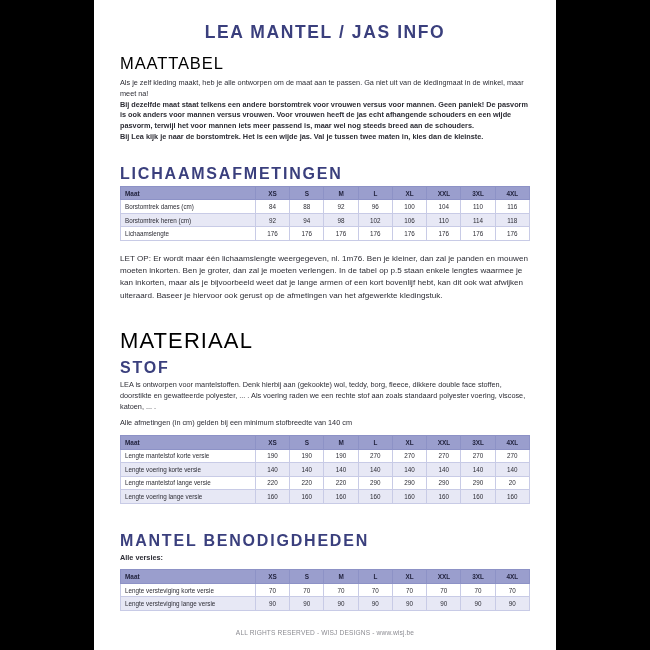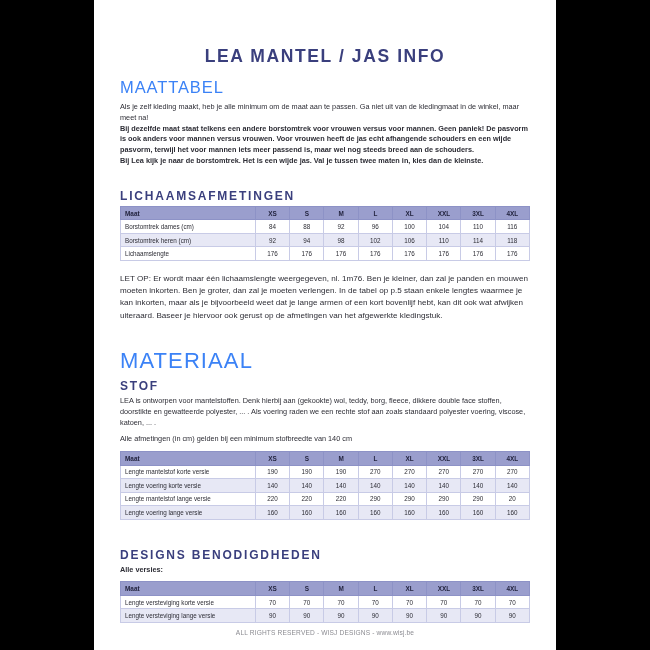--- a/index.html
+++ b/index.html
@@ -11,44 +11,43 @@
   }
   #page {
     position:absolute;
     left:94px; top:0;
     width:462px; height:650px;
     background:#ffffff;
     overflow:hidden;
   }
   #inner {
     padding:22px 26px 0 26px;
-    margin-top:24px;
   }
   .title {
     text-align:center;
     color:#3a3f7d;
     font-size:17.5px;
     font-weight:bold;
     letter-spacing:1.6px;
     margin-bottom:11px;
   }
   .h1 {
-    color:#3b82f6;
+    color:#000000;
     font-size:16.5px;
     font-weight:normal;
     letter-spacing:0.9px;
     margin:0 0 5px 0;
   }
   .h1.big {
     font-size:22px;
     letter-spacing:1.1px;
   }
   .h2 {
     color:#3a3f7d;
-    font-size:12px;
+    font-size:16px;
     font-weight:bold;
     letter-spacing:1.8px;
     margin:2px 0 3px 0;
   }
   p.body {
     color:#2d2d35;
     font-size:7.3px;
     line-height:1.48;
     margin:0;
     text-align:left;
@@ -109,21 +108,21 @@
 </style>
 </head>
 <body>
 
 <div id="page">
   <div id="inner">
 
     <div class="title">LEA MANTEL / JAS INFO</div>
 
     <div class="h1">MAATTABEL</div>
-    <p class="body">Als je zelf kleding maakt, heb je alle minimum om de maat aan te passen. Ga niet uit van de kledingmaat in de winkel, maar meet na!</p>
+    <p class="body">Als je zelf kleding maakt, heb je alle ontworpen om de maat aan te passen. Ga niet uit van de kledingmaat in de winkel, maar meet na!</p>
     <p class="body bold">Bij dezelfde maat staat telkens een andere borstomtrek voor vrouwen versus voor mannen. Geen paniek! De pasvorm is ook anders voor mannen versus vrouwen. Voor vrouwen heeft de jas echt afhangende schouders en een wijde pasvorm, terwijl het voor mannen iets meer passend is, maar wel nog steeds breed aan de schouders.</p>
     <p class="body bold">Bij Lea kijk je naar de borstomtrek. Het is een wijde jas. Val je tussen twee maten in, kies dan de kleinste.</p>
 
     <div class="gap-l"></div>
 
     <div class="h2">LICHAAMSAFMETINGEN</div>
     <table class="sz">
       <thead>
         <tr>
           <th class="lbl">Maat</th>
@@ -244,21 +243,21 @@
           <td>160</td>
           <td>160</td>
           <td>160</td>
           <td>160</td>
         </tr>
       </tbody>
     </table>
 
     <div class="gap-xl"></div>
 
-    <div class="h2">DESIGNS BENODIGDHEDEN</div>
+    <div class="h2">MANTEL BENODIGDHEDEN</div>
     <p class="body bold">Alle versies:</p>
     <div class="gap-s"></div>
 
     <table class="sz">
       <thead>
         <tr>
           <th class="lbl">Maat</th>
           <th>XS</th>
           <th>S</th>
           <th>M</th>

